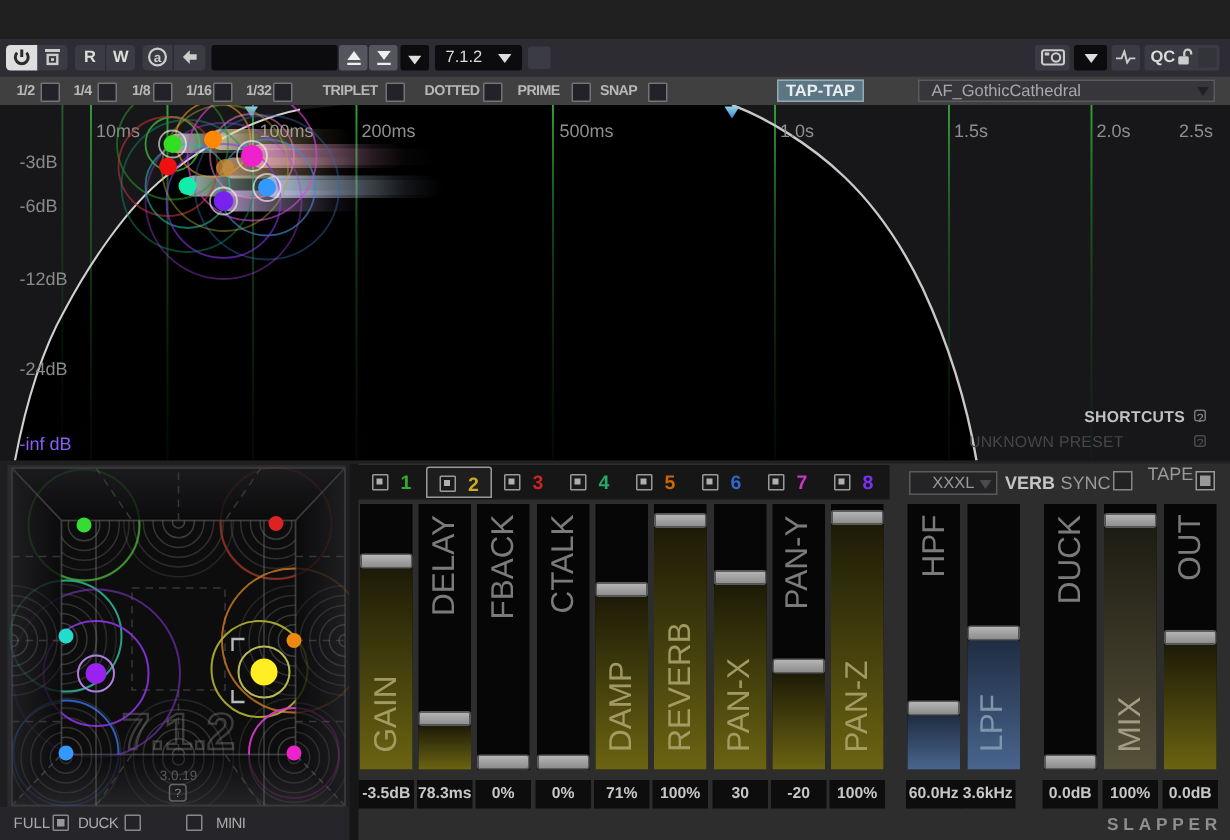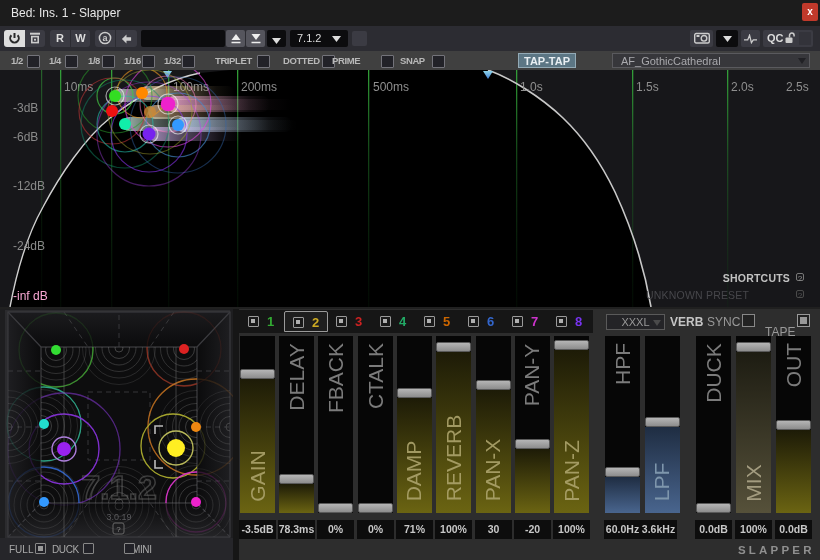--- a/index.html
+++ b/index.html
@@ -51,24 +51,20 @@
   .vlab { position:absolute; font-size:21px; white-space:nowrap; }
   .vlab.top { color:#7b7b7b; }
   .vlab.bot { color:rgba(172,163,108,0.9); }
       .val { position:absolute; top:211px; width:37px; height:19px; background:#0d0d0d;
      color:#c8c8c8; font-size:10.5px; font-weight:bold; text-align:center; line-height:19px; }
 </style>
 </head>
 <body>
 <div id="wrap">
 
-  <div id="titlebar" class="abs">
-    <div class="t abs">Bed: Ins. 1 - Slapper</div>
-    <div id="closebtn" class="abs">x</div>
-  </div>
 
   <div id="toolbar" class="abs">
     <div class="tbtn" style="left:4px;width:21px;background:#dedede;color:#222;border-radius:3px 0 0 3px;">
       <svg width="13" height="13" style="margin-top:1.5px" viewBox="0 0 13 13">
         <path d="M6.5 1v5" stroke="#2a2a2a" stroke-width="2" fill="none"></path>
         <path d="M3.4 3.2a4.3 4.3 0 1 0 6.2 0" stroke="#2a2a2a" stroke-width="2" fill="none"></path>
       </svg>
     </div>
     <div class="tbtn" style="left:25px;width:20px;border-radius:0 3px 3px 0;">
       <svg width="12" height="12" style="margin-top:2px" viewBox="0 0 12 12">
@@ -150,21 +146,21 @@
       <span class="nlab" style="left:88px">1/8</span>
       <span class="ncb" style="left:102px"></span>
       <span class="nlab" style="left:124px">1/16</span>
       <span class="ncb" style="left:142px"></span>
       <span class="nlab" style="left:164px">1/32</span>
       <span class="ncb" style="left:182px"></span>
       <span class="nlab" style="left:215px">TRIPLET</span>
       <span class="ncb" style="left:257px"></span>
       <span class="nlab" style="left:283px">DOTTED</span>
       <span class="ncb" style="left:322px"></span>
-      <span class="nlab" style="left:332px">PRIME</span>
+      <span class="nlab" style="left:345px">PRIME</span>
       <span class="ncb" style="left:381px"></span>
       <span class="nlab" style="left:400px">SNAP</span>
       <span class="ncb" style="left:432px"></span>
       <div class="abs" style="left:518px;top:2px;width:58px;height:15px;background:#5c7684;border:1px solid #93aab6;color:#e8eef2;font-size:11px;font-weight:bold;text-align:center;line-height:15px;">TAP-TAP</div>
       <div class="abs" style="left:612px;top:2px;width:198px;height:15px;background:#37373b;border:1px solid #5a5a5e;color:#a9a9ad;font-size:11px;line-height:14px;padding-left:8px;">AF_GothicCathedral
         <svg width="8" height="6" style="position:absolute;right:3px;top:4px;" viewBox="0 0 8 6">
           <path d="M0 0h8L4 6z" fill="#212125"></path>
         </svg></div>
     </div>
 
@@ -202,21 +198,21 @@
       <span style="position:absolute;left:241px;top:10px;font-size:12px;color:#8f8f8f;">200ms</span>
       <span style="position:absolute;left:373px;top:10px;font-size:12px;color:#8f8f8f;">500ms</span>
       <span style="position:absolute;left:520px;top:10px;font-size:12px;color:#8f8f8f;">1.0s</span>
       <span style="position:absolute;left:636px;top:10px;font-size:12px;color:#8f8f8f;">1.5s</span>
       <span style="position:absolute;left:731px;top:10px;font-size:12px;color:#8f8f8f;">2.0s</span>
       <span style="position:absolute;left:786px;top:10px;font-size:12px;color:#8f8f8f;">2.5s</span>
       <span style="position:absolute;left:13px;top:31px;font-size:12px;color:#8a8a8a;">-3dB</span>
       <span style="position:absolute;left:13px;top:60px;font-size:12px;color:#8a8a8a;">-6dB</span>
       <span style="position:absolute;left:13px;top:109px;font-size:12px;color:#8a8a8a;">-12dB</span>
       <span style="position:absolute;left:13px;top:169px;font-size:12px;color:#8a8a8a;">-24dB</span>
-      <span style="position:absolute;left:13px;top:219px;font-size:12px;color:#f9a8d4;">-inf dB</span>
+      <span style="position:absolute;left:13px;top:219px;font-size:12px;color:#8b5cf6;">-inf dB</span>
       <svg width="820" height="237" style="position:absolute;left:0;top:0;">
     <defs>
       <linearGradient id="trA" x1="0" y1="0" x2="1" y2="0">
         <stop offset="0" stop-color="#ecd0a0" stop-opacity="0.8"></stop>
         <stop offset="0.35" stop-color="#ecd0a0" stop-opacity="0.42"></stop>
         <stop offset="0.8" stop-color="#ecd0a0" stop-opacity="0.07"></stop>
         <stop offset="1" stop-color="#ecd0a0" stop-opacity="0"></stop>
       </linearGradient>
           <linearGradient id="trB" x1="0" y1="0" x2="1" y2="0">
         <stop offset="0" stop-color="#f8aed6" stop-opacity="0.8"></stop>
@@ -496,21 +492,21 @@
     <text x="118.5" y="222.5" text-anchor="middle" font-size="8" fill="#888" font-family="Liberation Sans">?</text>
   </svg></div>
 
   <div id="sizerow" class="abs">
     <span class="nlab" style="left:9px;top:6px;font-weight:normal;color:#aaa;font-size:10px;letter-spacing:0;">FULL</span>
     <span class="ncb" style="left:35px;top:5px;width:11px;height:11px;border-color:#888;">
         <i style="position:absolute;left:2px;top:2px;width:5px;height:5px;background:#999;display:block;"></i>
       </span>
     <span class="nlab" style="left:52px;top:6px;font-weight:normal;color:#aaa;font-size:10px;">DUCK</span>
     <span class="ncb" style="left:83px;top:5px;width:11px;height:11px;border-color:#888;"></span>
-    <span class="nlab" style="left:96px;top:6px;font-weight:normal;color:#aaa;font-size:10px;margin-left:36px;">MINI</span>
+    <span class="nlab" style="left:108px;top:6px;font-weight:normal;color:#aaa;font-size:10px;margin-left:36px;">MINI</span>
     <span class="ncb" style="left:124px;top:5px;width:11px;height:11px;border-color:#888;"></span>
   </div>
 
   <div id="mixer" class="abs">
       <div class="abs" style="left:0;top:0;width:6px;height:251px;background:#161616;"></div>
       <div class="abs" style="left:5px;top:1px;width:355px;height:23px;background:#161616;"></div>
       <div class="tab" style="left:7px;">
       <span class="cb">
           <i></i>
         </span>
@@ -558,21 +554,21 @@
         </span>
       <span class="num" style="color:#7733ee">8</span>
       </div>
       <div class="abs" style="left:373px;top:5px;width:59px;height:16px;background:#242427;border:1px solid #5a5a5a;color:#999;font-size:11px;text-align:center;line-height:15px;">XXXL
         <svg width="8" height="6" style="position:absolute;right:3px;top:5px;" viewBox="0 0 8 6">
           <path d="M0 0h8L4 6z" fill="#4a4a4a"></path>
         </svg></div>
       <span class="abs" style="left:437px;top:6px;color:#c5c5c5;font-size:12px;font-weight:bold;">VERB</span>
       <span class="abs" style="left:474px;top:6px;color:#999;font-size:12px;">SYNC</span>
       <span class="abs" style="left:509px;top:5px;width:13px;height:13px;border:1px solid #888;background:#222;"></span>
-      <span class="abs" style="left:532px;top:16px;color:#999;font-size:12px;">TAPE</span>
+      <span class="abs" style="left:532px;top:0;color:#999;font-size:12px;">TAPE</span>
       <span class="abs" style="left:564px;top:5px;width:13px;height:13px;border:1px solid #999;background:#222;">
         <i style="position:absolute;left:2px;top:2px;width:7px;height:7px;background:#999;display:block;"></i>
       </span>
       <div class="track" style="left:7px;">
       <div class="fill" style="height:134px;"></div>
       <div class="handle" style="top:33px;"></div>
       <span class="vlab bot" style="left: -8px; top: 127.5px; transform: rotate(-90deg);">GAIN</span>
     </div>
       <div class="val" style="left:6px;">-3.5dB</div>
       <div class="track" style="left:46px;">

